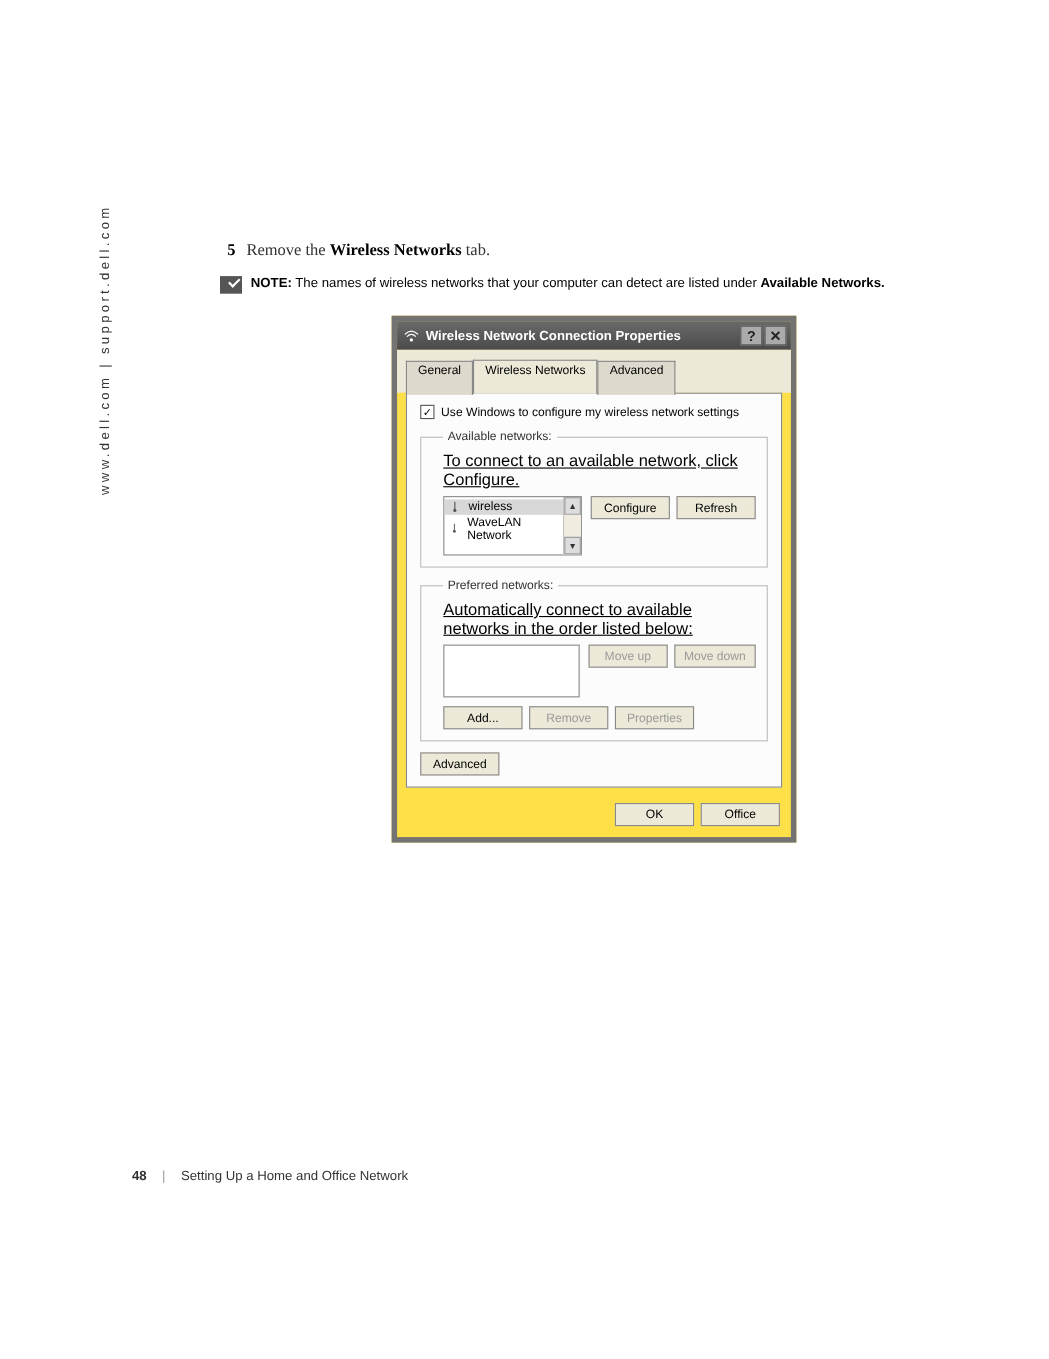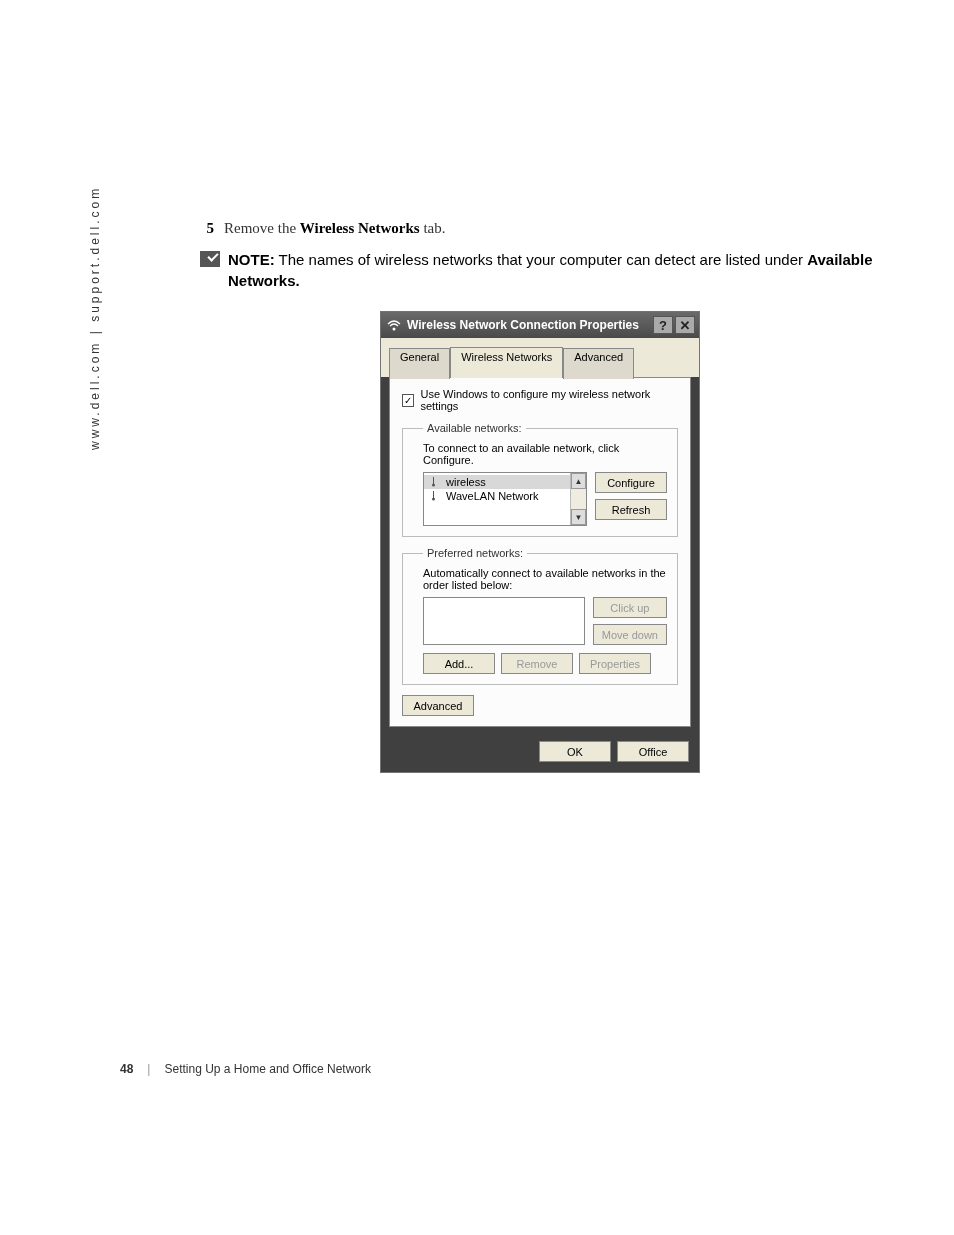--- a/index.html
+++ b/index.html
@@ -64,31 +64,31 @@
   .note-icon::after {
     content: "";
     position: absolute;
     right: 2px; top: 2px;
     width: 8px; height: 4px;
     border-left: 2px solid #fff;
     border-bottom: 2px solid #fff;
     transform: rotate(-45deg);
   }
   .note-text {
-    font-size: 15px;
+    font-size: 12px;
     line-height: 1.4;
   }
   .note-text .bold { font-weight: bold; }
 
   
   .dialog {
-    width: 320px;
+    width: 368px;
     margin: 0 auto;
-    border: 1px solid #737373;
-    background: #404040;
+    border: 5px solid #737373;
+    background: #fde047;
     font-size: 11px;
     font-family: Tahoma, Arial, sans-serif;
   }
   .titlebar {
     background: linear-gradient(#6a6a6a, #4a4a4a);
     color: #fff;
     display: flex;
     align-items: center;
     padding: 4px 4px 4px 6px;
     font-weight: bold;
@@ -161,22 +161,23 @@
     border: 1px solid #bbb;
     padding: 8px 10px 10px 20px;
     margin-bottom: 10px;
   }
   fieldset.group legend {
     font-size: 11px;
     padding: 0 4px;
     color: #333;
   }
   .group-desc {
-    font-size: 11px;
+    font-size: 15px;
     margin-bottom: 6px;
+    text-decoration: underline;
   }
   .listrow {
     display: flex;
     gap: 8px;
     align-items: flex-start;
   }
   .listbox {
     flex: 1;
     height: 54px;
     border: 1px solid #888;
@@ -213,21 +214,20 @@
     display: flex;
     align-items: center;
     justify-content: center;
     font-size: 8px;
     color: #333;
     cursor: pointer;
   }
   .scroll-track { flex: 1; background: #f0ede0; }
   .btn-col {
     display: flex;
-    flex-direction: column;
     gap: 6px;
   }
   .winbtn {
     min-width: 72px;
     height: 21px;
     border: 1px solid #888;
     background: #ece9d8;
     font-size: 11px;
     display: inline-flex;
     align-items: center;
@@ -358,21 +358,21 @@
           </div>
         </div>
       </fieldset>
 
       <fieldset class="group">
         <legend>Preferred networks:</legend>
         <div class="group-desc">Automatically connect to available networks in the order listed below:</div>
         <div class="listrow">
           <div class="listbox empty"></div>
           <div class="btn-col">
-            <div class="winbtn disabled">Click up</div>
+            <div class="winbtn disabled">Move up</div>
             <div class="winbtn disabled">Move down</div>
           </div>
         </div>
         <div class="btn-row">
           <div class="winbtn">Add...</div>
           <div class="winbtn disabled">Remove</div>
           <div class="winbtn disabled">Properties</div>
         </div>
       </fieldset>
 

